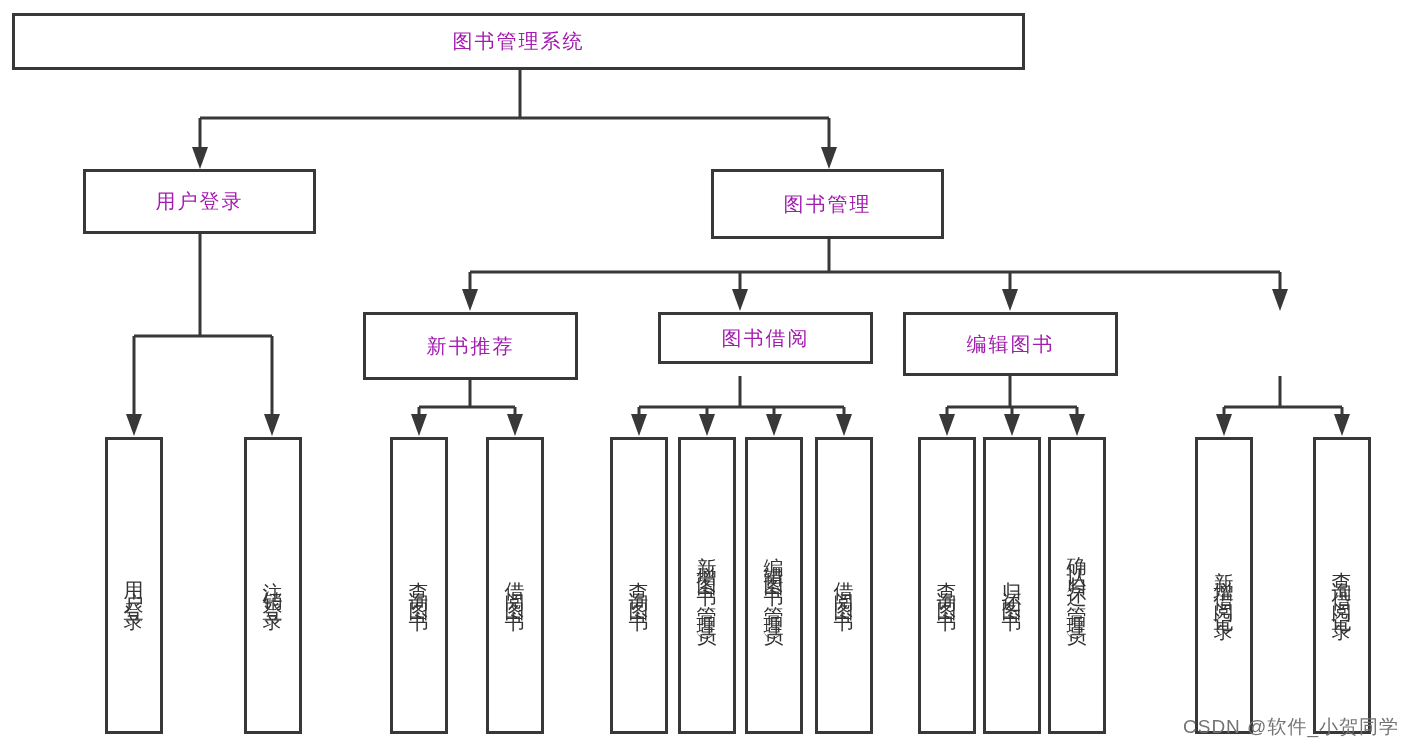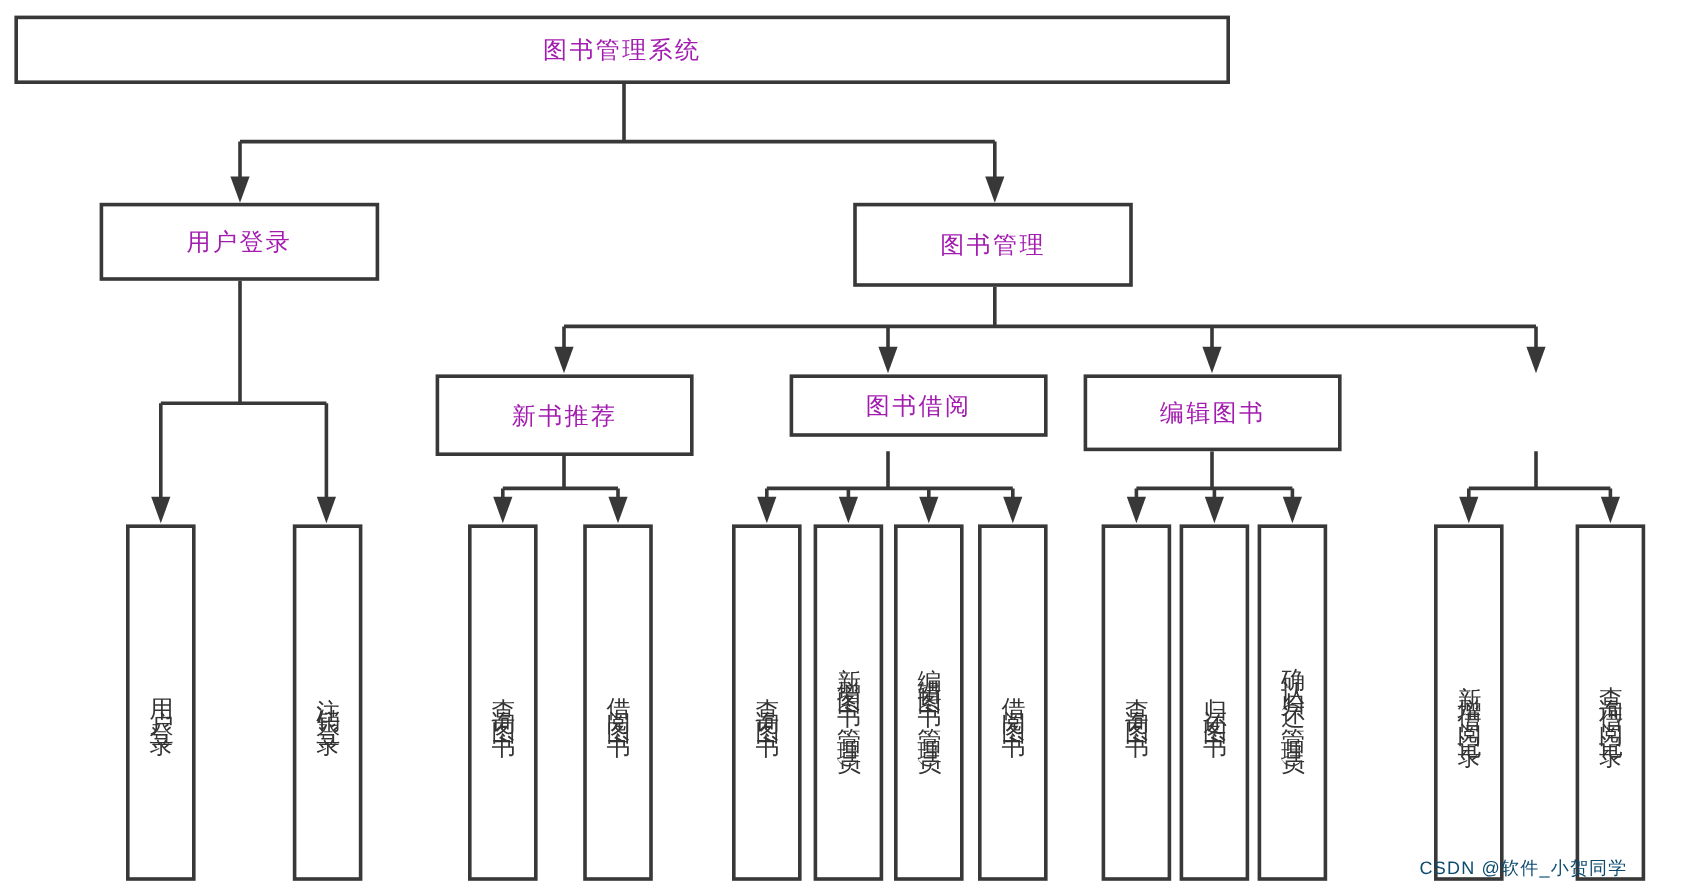--- a/index.html
+++ b/index.html
@@ -33,21 +33,21 @@
   .lf-bor-add    {left:678px;}
   .lf-bor-edit   {left:745px;}
   .lf-bor-borrow {left:815px;}
   .lf-cur-query  {left:918px;}
   .lf-cur-return {left:983px;}
   .lf-cur-confirm{left:1048px;}
   .lf-recs-add   {left:1195px;}
   .lf-recs-query {left:1313px;}
 
   .watermark{position:absolute;left:1183px;top:714px;z-index:5;
-             font-size:15px;letter-spacing:1px;color:#0c4a6e;white-space:nowrap;}
+             font-size:19px;letter-spacing:1px;color:#737373;white-space:nowrap;}
 </style>
 </head>
 <body>
 
 <div class="canvas">
 
   <svg width="1405" height="747" viewBox="0 0 1405 747">
     <g stroke="#383838" stroke-width="3" fill="none">
 
       <path d="M520 70 V118 M200 118 H829 M200 118 V152 M829 118 V152"></path>

